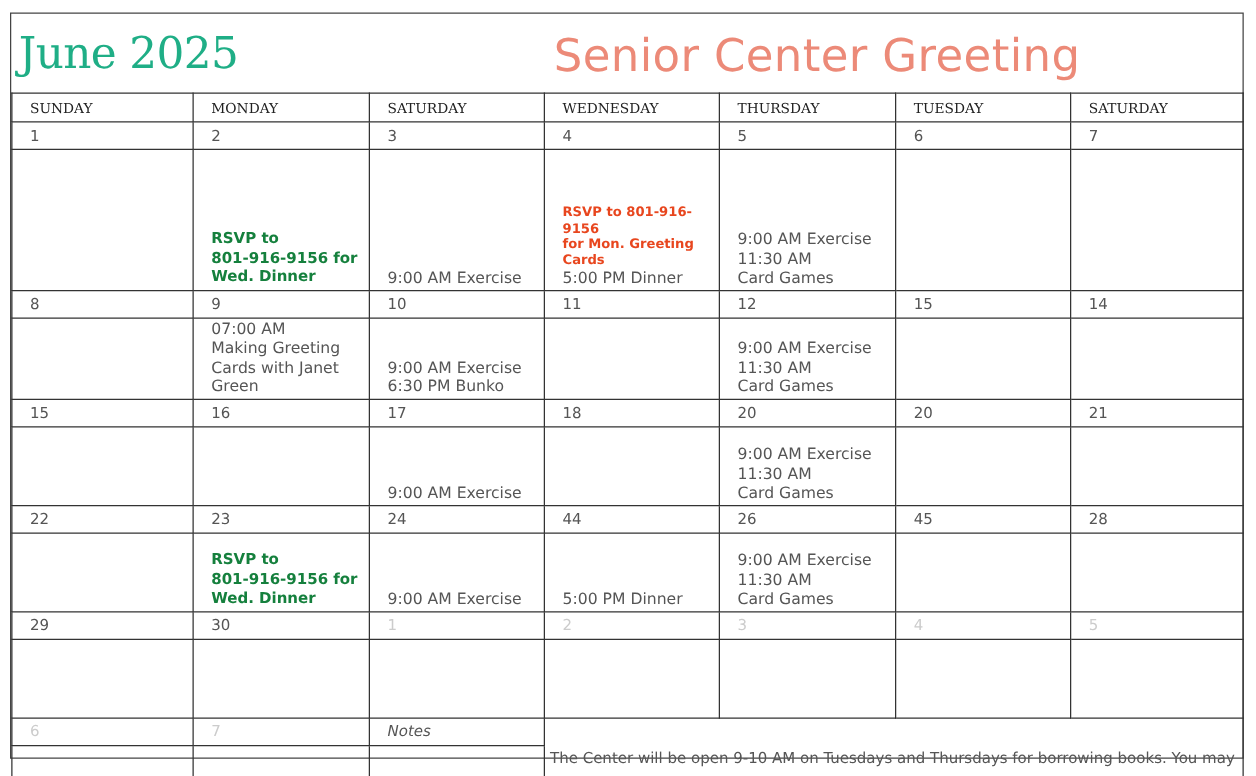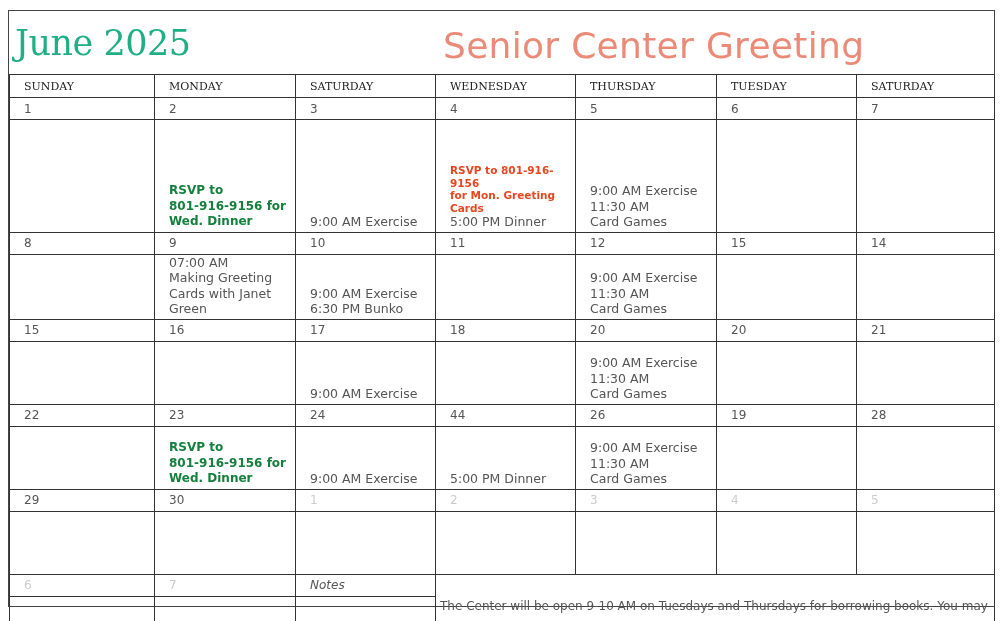--- a/index.html
+++ b/index.html
@@ -137,21 +137,21 @@
       <td></td>
       <td></td>
     </tr>
 
     <tr class="dnum">
       <td>22</td>
       <td>23</td>
       <td>24</td>
       <td>44</td>
       <td>26</td>
-      <td>19</td>
+      <td>45</td>
       <td>28</td>
     </tr>
     <tr class="body">
       <td></td>
       <td>
             <div class="rsvp ev">RSVP to
 801-916-9156 for
 Wed. Dinner</div>
           </td>
       <td>

